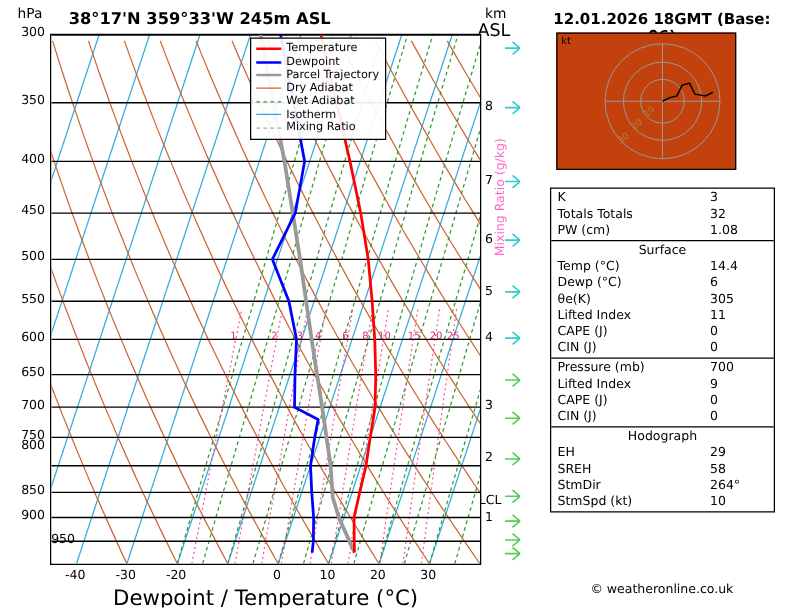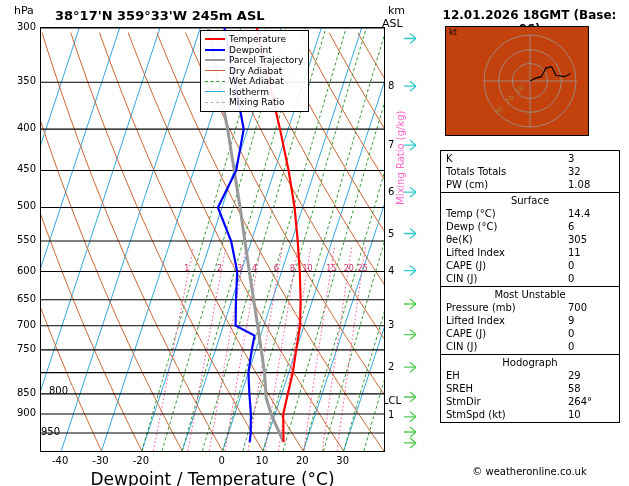--- a/index.html
+++ b/index.html
@@ -10,21 +10,21 @@
     position:relative;
     overflow:hidden;
   }
   .root { position:absolute; inset:0; }
 
   
   #skewt-panel { position:absolute; left:0; top:0; width:430px; height:486px; }
 
   .hpa-label { position:absolute; left:14px; top:4px; font-size:11px; color:#000; }
   .km-label  { position:absolute; left:388px; top:4px; font-size:11px; color:#000; }
-  .asl-label { position:absolute; left:382px; top:17px; font-size:11px; color:#000; }
+  .asl-label { position:absolute; left:382px; top:17px; font-size:14px; color:#000; }
   .station-title {
     position:absolute; left:55px; top:8px;
     font-size:13px; font-weight:bold; color:#000; white-space:nowrap;
   }
 
   .plot-box {
     position:absolute; left:40px; top:27px; width:345px; height:425px;
     border:1px solid #000; box-sizing:border-box; overflow:hidden;
     background:#fff;
   }
@@ -195,21 +195,21 @@
         <div class="ylab" style="top: 21px; left: 0px; width: 36px;">300</div>
         <div class="ylab" style="top: 75.1588px; left: 0px; width: 36px;">350</div>
         <div class="ylab" style="top: 122.073px; left: 0px; width: 36px;">400</div>
         <div class="ylab" style="top: 163.455px; left: 0px; width: 36px;">450</div>
         <div class="ylab" style="top: 200.472px; left: 0px; width: 36px;">500</div>
         <div class="ylab" style="top: 233.958px; left: 0px; width: 36px;">550</div>
         <div class="ylab" style="top: 264.528px; left: 0px; width: 36px;">600</div>
         <div class="ylab" style="top: 292.65px; left: 0px; width: 36px;">650</div>
         <div class="ylab" style="top: 318.687px; left: 0px; width: 36px;">700</div>
         <div class="ylab" style="top: 342.927px; left: 0px; width: 36px;">750</div>
-        <div class="ylab" style="top: 385px; left: 0px; width: 36px; padding-left: 32px;">800</div>
+        <div class="ylab" style="top: 351px; left: 0px; width: 36px;">800</div>
         <div class="ylab" style="top: 386.901px; left: 0px; width: 36px;">850</div>
         <div class="ylab" style="top: 406.983px; left: 0px; width: 36px;">900</div>
         <div class="ylab" style="top: 425.979px; left: 0px; width: 36px; margin-left: 24px;">950</div>
       </div>
     <div id="xlabels">
         <div class="xlab" style="left: 60.1765px;">-40</div>
         <div class="xlab" style="left: 100.529px;">-30</div>
         <div class="xlab" style="left: 140.882px;">-20</div>
         <div class="xlab" style="left: 181.235px; margin-top: 34px;">-10</div>
         <div class="xlab" style="left: 221.588px;">0</div>
@@ -333,21 +333,20 @@
           <div class="trow">
             <span class="k">CAPE (J)</span>
             <span class="v">0</span>
           </div>
           <div class="trow">
             <span class="k">CIN (J)</span>
             <span class="v">0</span>
           </div>
         </div>
         <div class="tsec">
-          <div class="thead">Most Unstable</div>
           <div class="trow">
             <span class="k">Pressure (mb)</span>
             <span class="v">700</span>
           </div>
           <div class="trow">
             <span class="k">Lifted Index</span>
             <span class="v">9</span>
           </div>
           <div class="trow">
             <span class="k">CAPE (J)</span>

